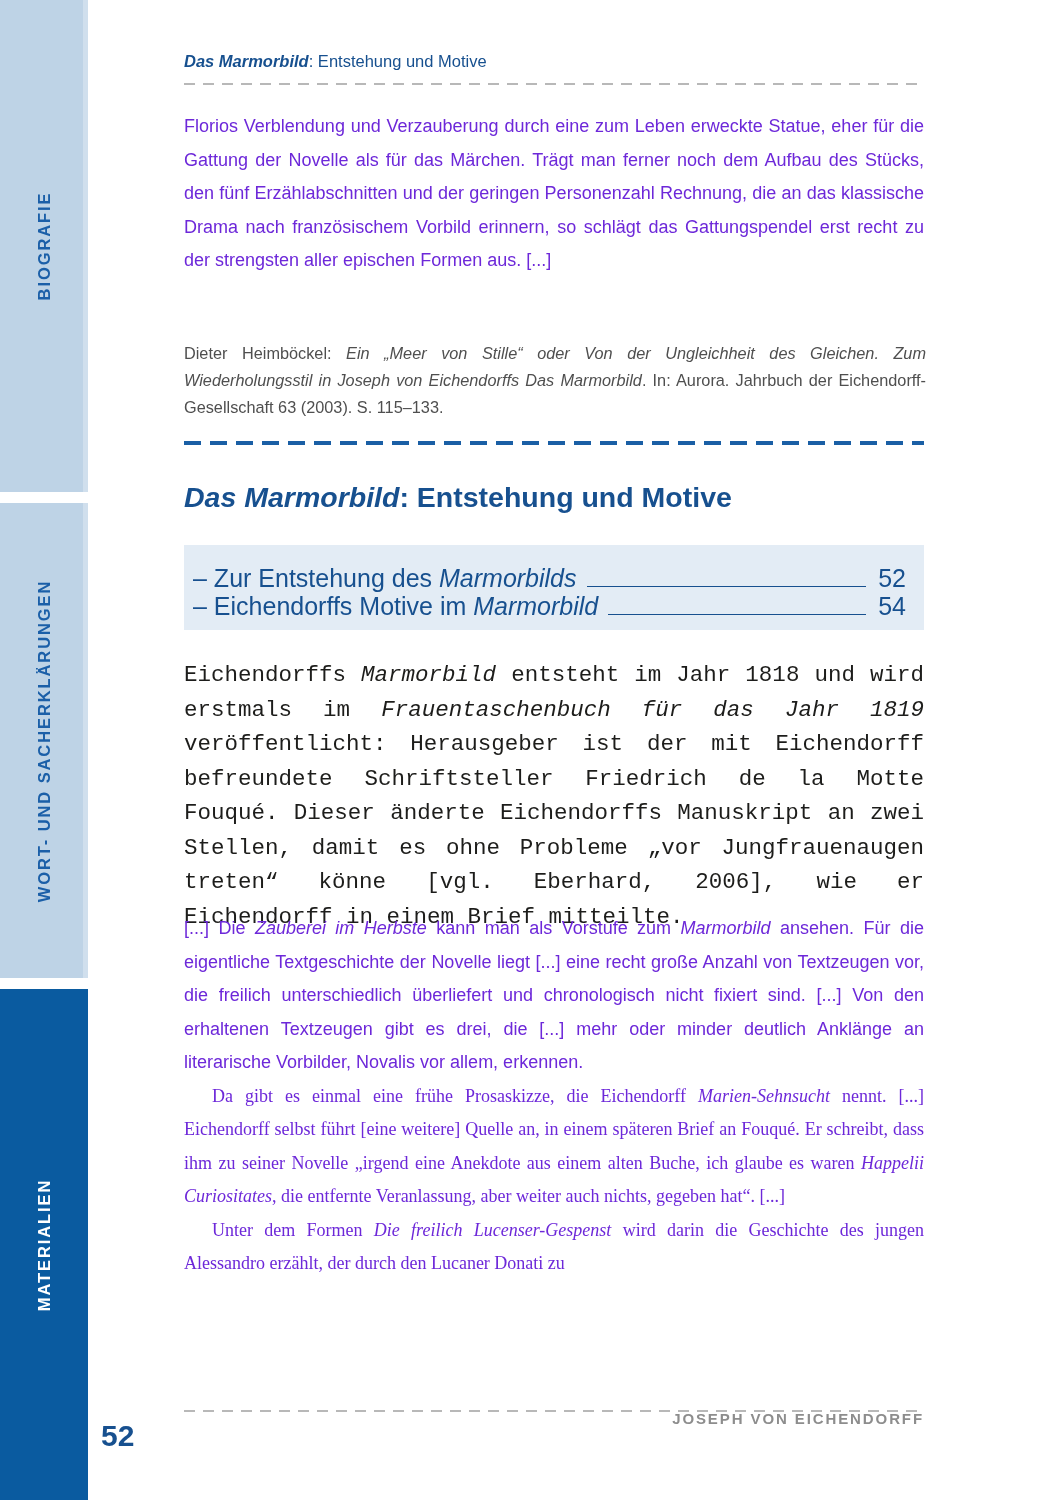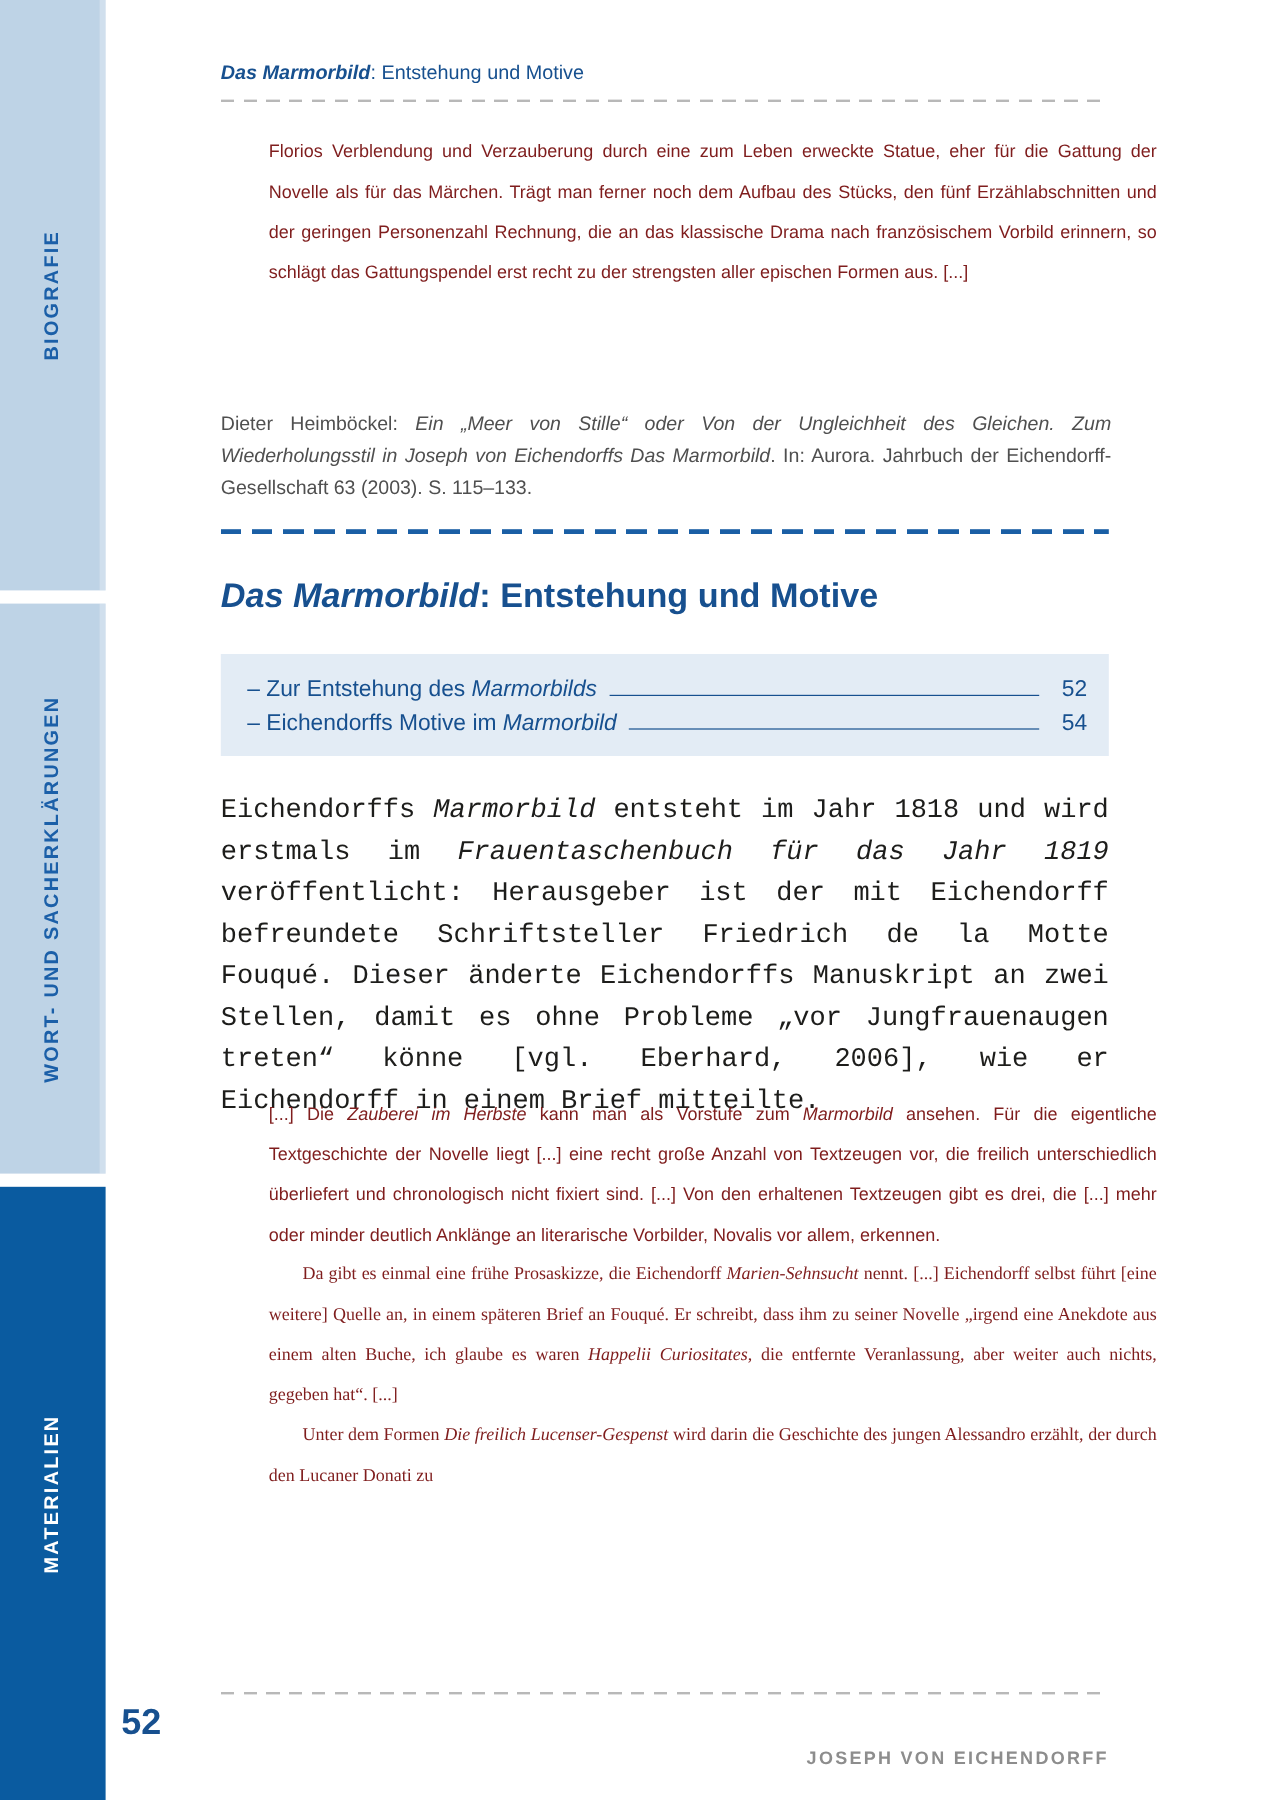--- a/index.html
+++ b/index.html
@@ -104,26 +104,25 @@
       #b8b8b8 0px, #b8b8b8 11px,
       rgba(255,255,255,0) 11px, rgba(255,255,255,0) 19px
     );
   }
 
   
   .sans-block {
     position: absolute;
     left: 184px;
     width: 740px;
-    font-size: 15px;
+    font-size: 18px;
     line-height: 33.5px;
-    color: #7f1d1d;
+    color: #6d28d9;
     text-align: justify;
     text-justify: inter-word;
-    margin-left: 40px;
   }
   .sans-block .it { font-style: italic; }
 
   #quote-top { top: 110px; }
 
   
   #citation {
     position: absolute;
     left: 184px;
     top: 316px;
@@ -168,25 +167,25 @@
   #toc-box {
     position: absolute;
     left: 184px;
     top: 545px;
     width: 740px;
     height: 85px;
     background: #e3ecf5;
   }
   .toc-row {
     position: absolute;
-    left: 22px;
+    left: 9px;
     right: 18px;
     display: flex;
     align-items: baseline;
-    font-size: 19px;
+    font-size: 25px;
     color: #17508f;
     white-space: nowrap;
   }
   #toc-row-1 { top: 19px; }
   #toc-row-2 { top: 47px; }
   .toc-label .it { font-style: italic; }
   .toc-leader {
     flex: 1 1 auto;
     position: relative;
     height: 1px;
@@ -250,21 +249,21 @@
     position: absolute;
     left: 101px;
     top: 1419px;
     font-size: 30px;
     font-weight: bold;
     color: #17508f;
   }
   #footer-title {
     position: absolute;
     right: 133px;
-    top: 1457px;
+    top: 1410px;
     font-size: 15px;
     font-weight: bold;
     letter-spacing: 1.9px;
     color: #8d8d8d;
     white-space: nowrap;
   }
 </style>
 </head>
 <body>
 

